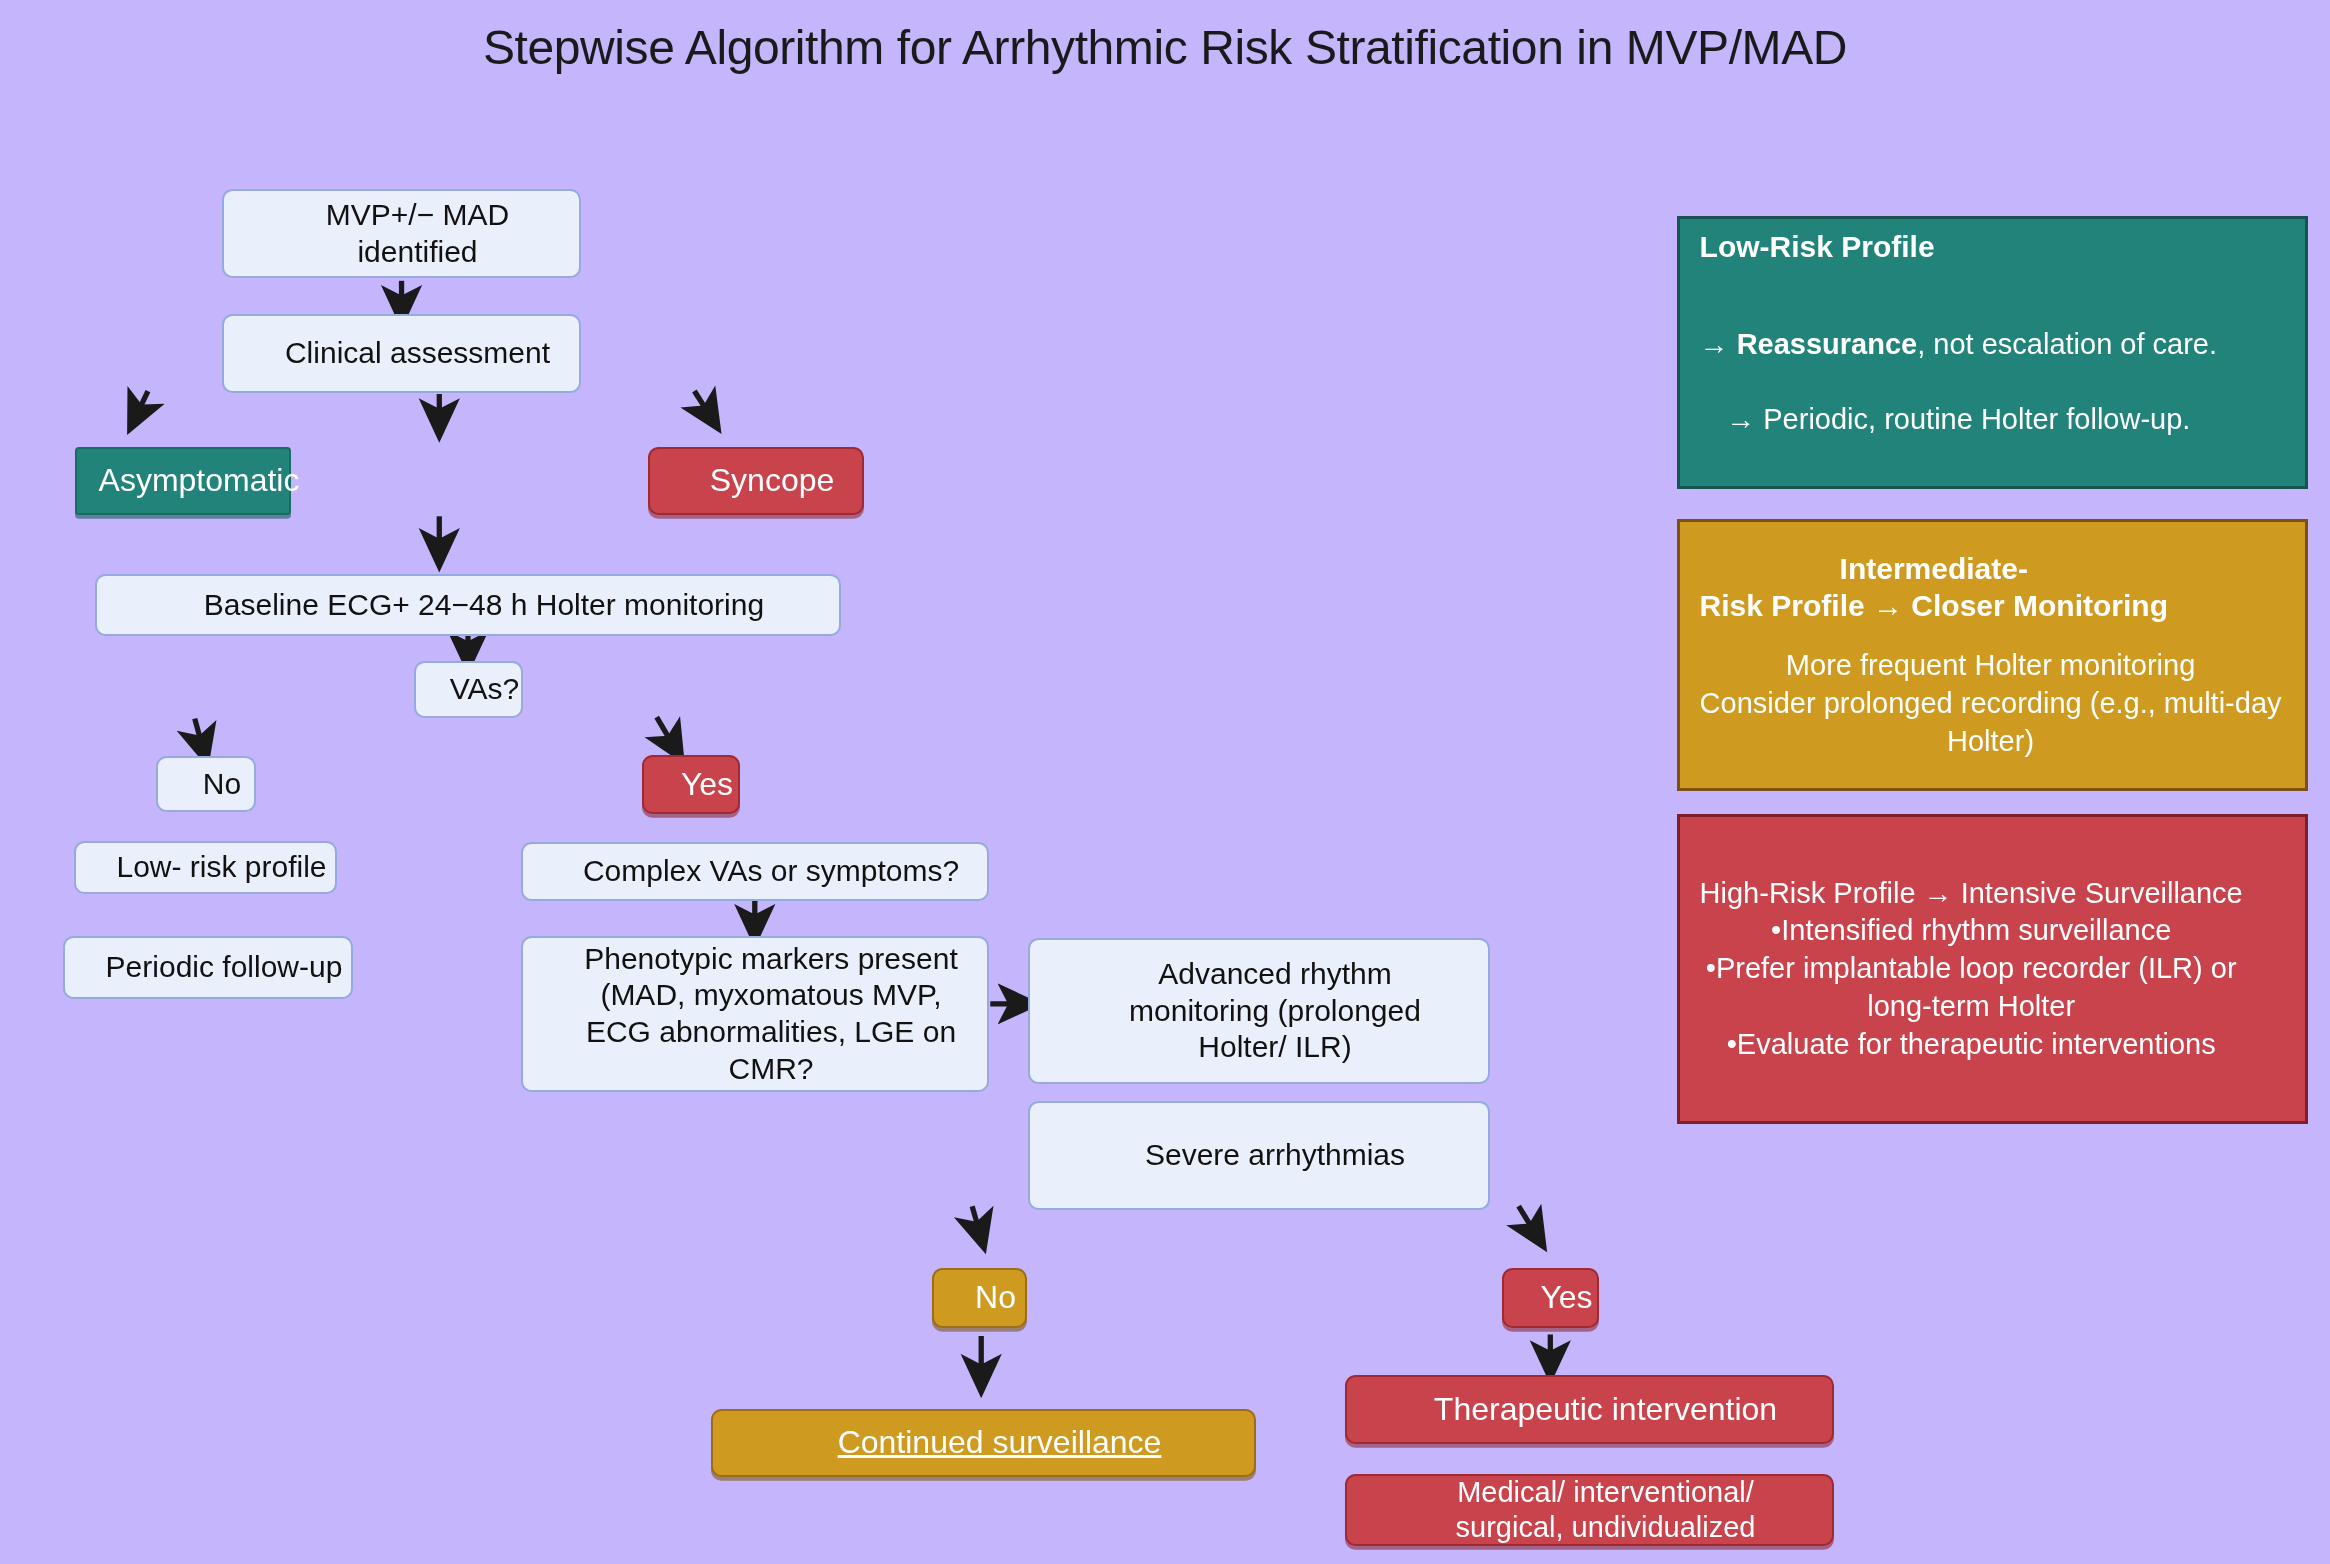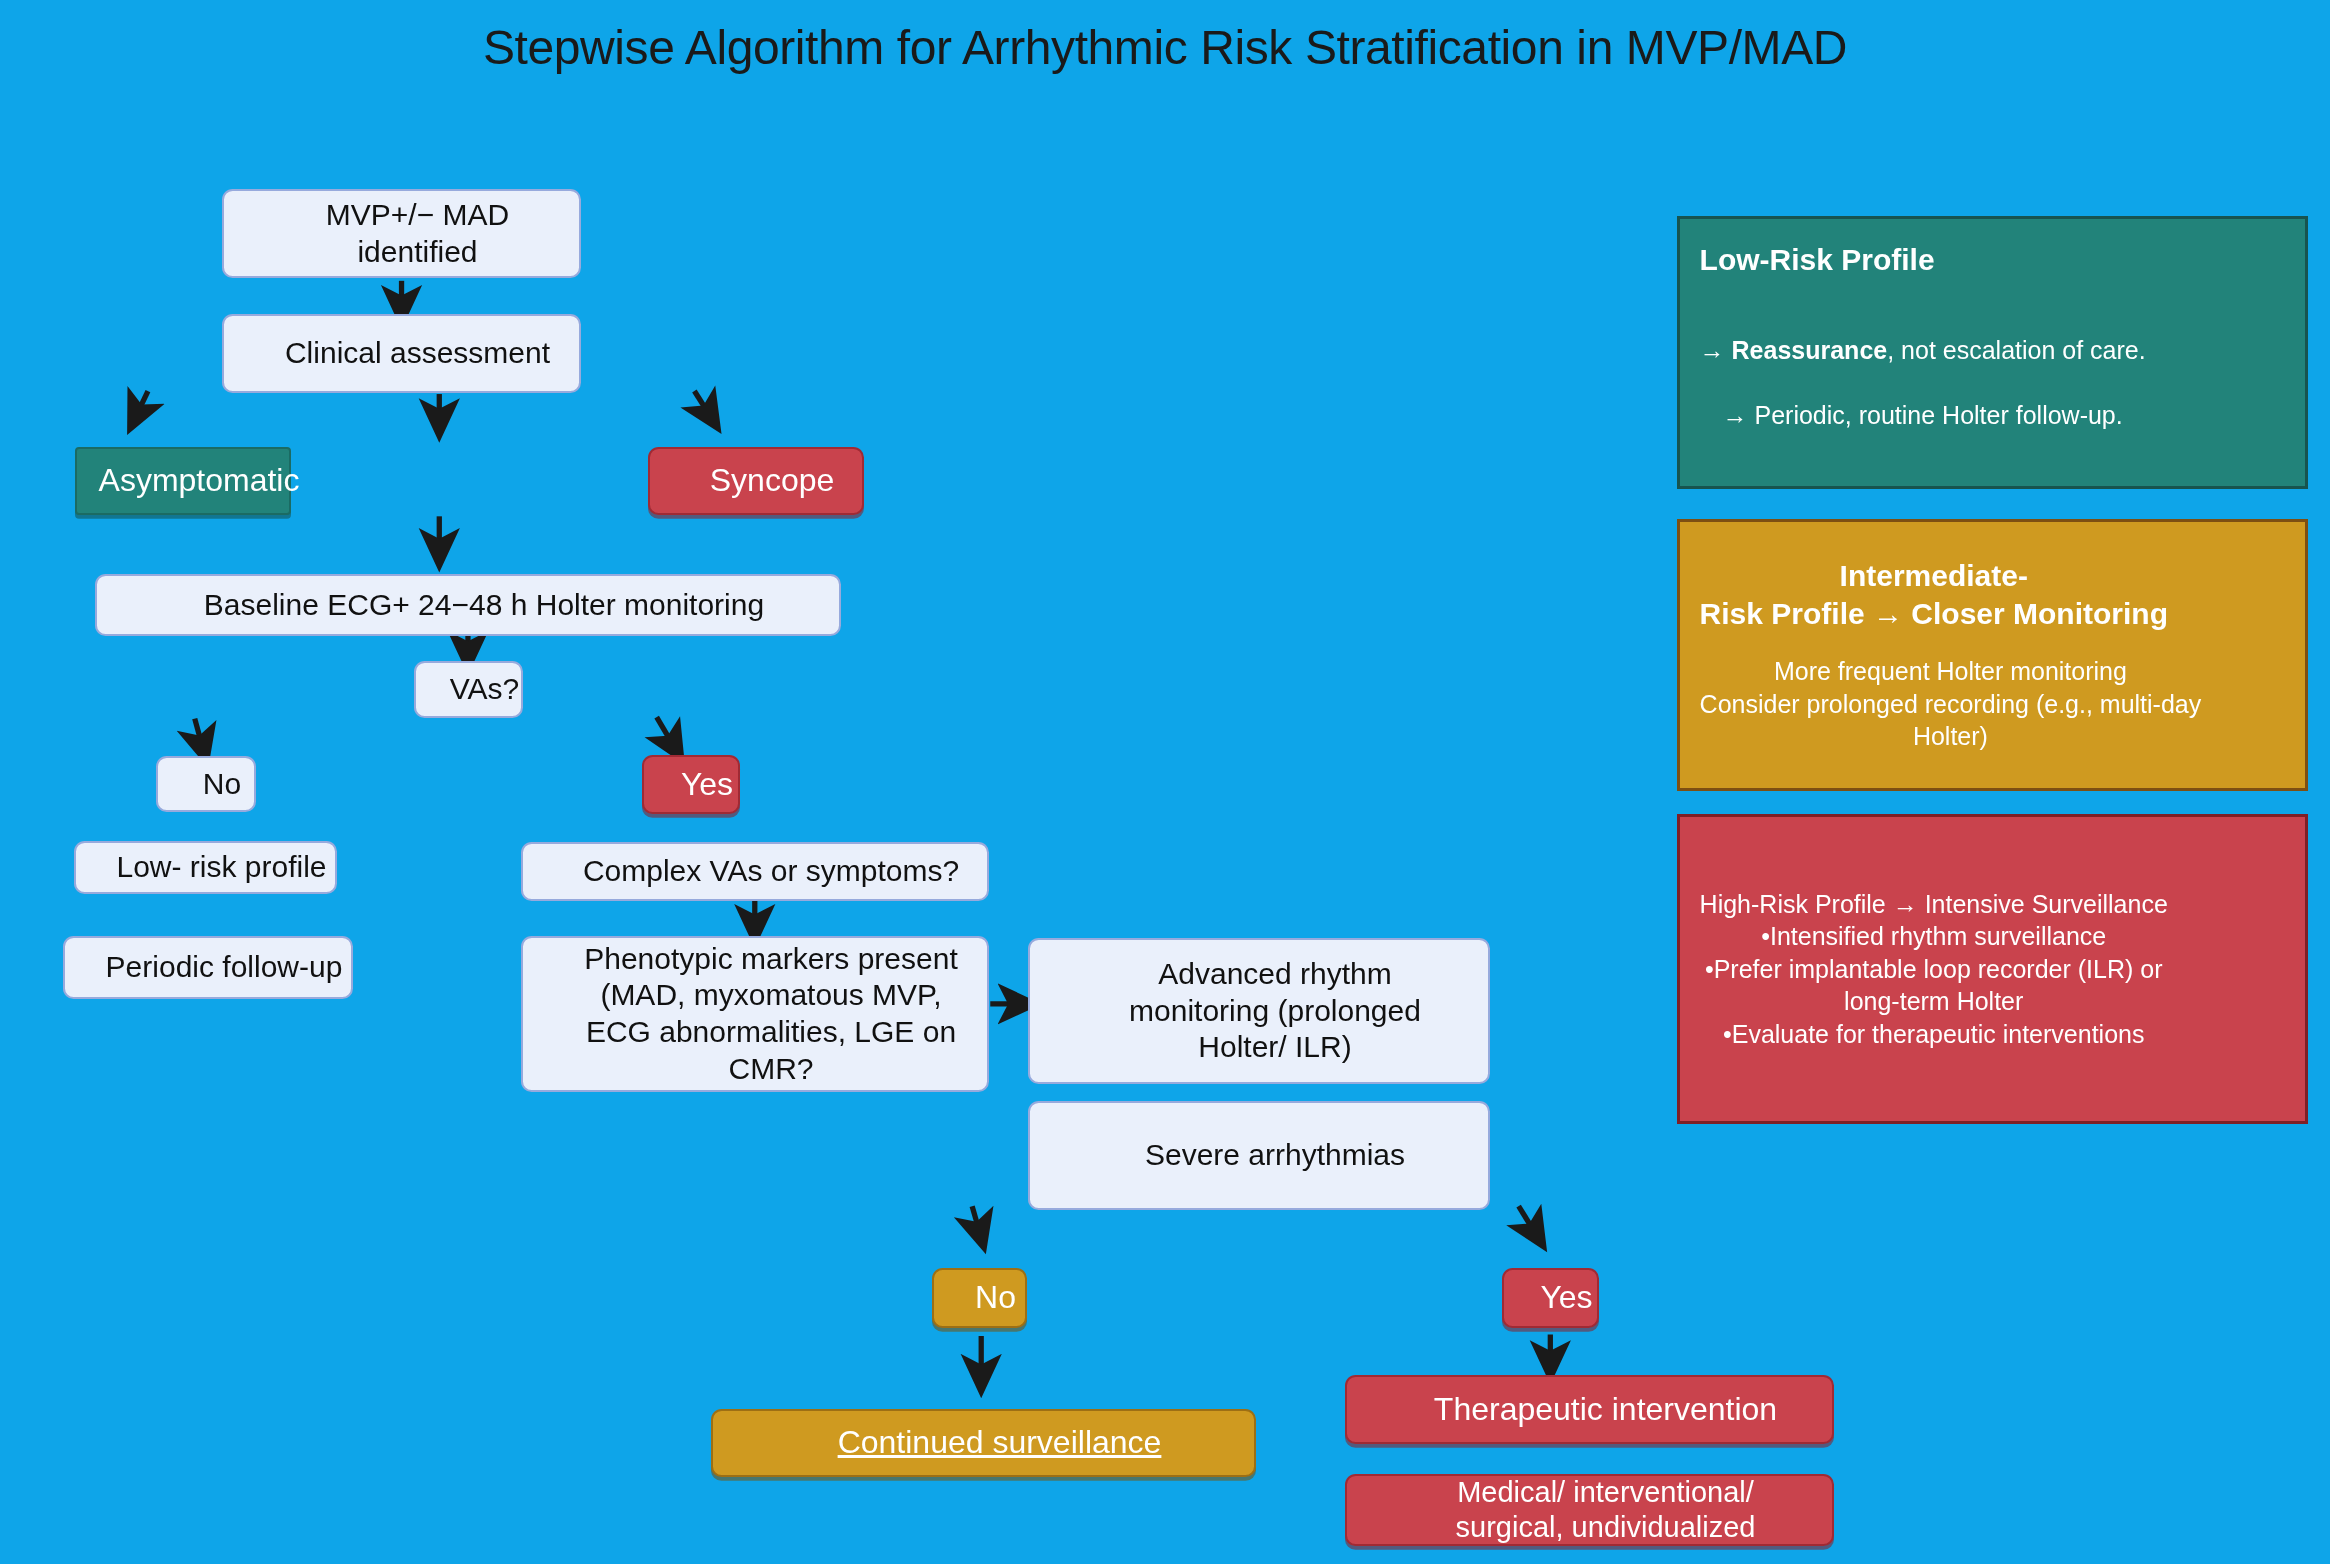--- a/index.html
+++ b/index.html
@@ -4,21 +4,21 @@
 <style>
   html, body {
     margin: 0;
     padding: 0;
     background: #ffffff;
   }
   #page {
     position: relative;
     width: 2330px;
     height: 1564px;
-    background: #0ea5e9;
+    background: #c4b5fd;
     font-family: "Liberation Sans", sans-serif;
     overflow: hidden;
   }
   #title {
     position: absolute;
     left: 0;
     top: 19.6px;
     width: 2330px;
     text-align: center;
     font-size: 48px;
@@ -83,21 +83,21 @@
     color: #ffffff;
     padding: 13.6px 19.6px;
   }
   .panel .ptitle {
     font-weight: bold;
     font-size: 30px;
     line-height: 1.25;
     white-space: pre-line;
   }
   .panel .pbody {
-    font-size: 25px;
+    font-size: 29px;
     line-height: 1.3;
     white-space: pre-line;
     margin-top: 22.6px;
   }
   .panel.teal  { background: #22837a; border: 3px solid #17544f; }
   .panel.gold  { background: #cf9a20; border: 3px solid #7d4f12; }
   .panel.red   { background: #c9434d; border: 3px solid #7e1f26; }
   .panel.red .pbody { margin-top: 0; }
   .panel.teal .pbody b { font-weight: bold; }
 

